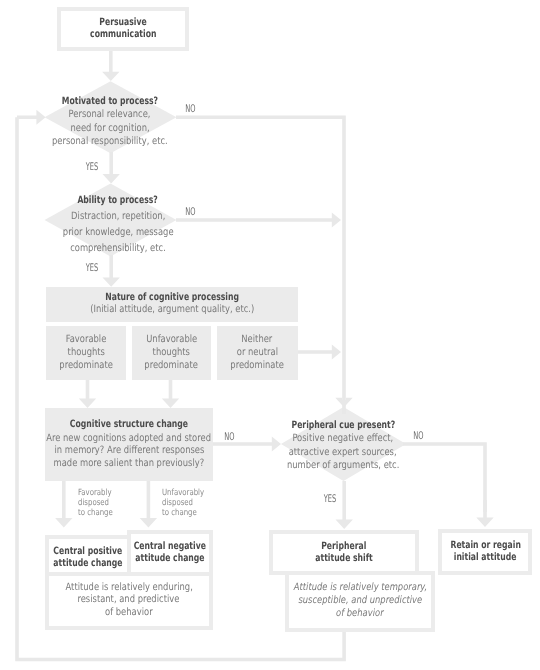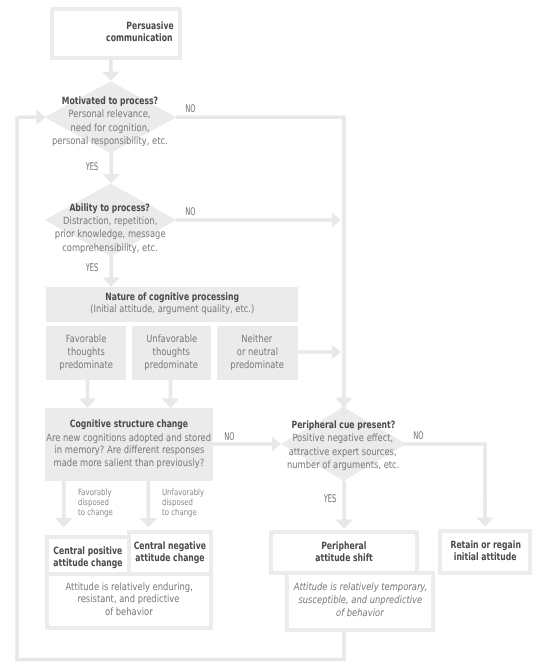--- a/index.html
+++ b/index.html
@@ -42,31 +42,31 @@
 <path d="M168.7,379 L172.3,379 L172.3,398.5 L179.2,398.5 L170.5,407.9 L161.8,398.5 L168.7,398.5 Z" fill="#e8e8e8"></path>
 <path d="M212.7,442.2 L271.8,442.2 L271.8,436.5 L281,444 L271.8,451.5 L271.8,445.8 L212.7,445.8 Z" fill="#e8e8e8"></path>
 <path d="M62.0,481 L65.6,481 L65.6,518.1 L72.5,518.1 L63.8,527.5 L55.099999999999994,518.1 L62.0,518.1 Z" fill="#e8e8e8"></path>
 <path d="M146.6,481 L150.20000000000002,481 L150.20000000000002,518.1 L157.1,518.1 L148.4,527.5 L139.70000000000002,518.1 L146.6,518.1 Z" fill="#e8e8e8"></path>
 <path d="M342.4,481 L346.0,481 L346.0,519.6 L352.9,519.6 L344.2,529 L335.5,519.6 L342.4,519.6 Z" fill="#e8e8e8"></path>
 <path d="M403,444 L485,444 L485,512" fill="none" stroke="#e8e8e8" stroke-width="3.6"></path>
 <path d="M483.2,500 L486.8,500 L486.8,517.6 L493.7,517.6 L485,527 L476.3,517.6 L483.2,517.6 Z" fill="#e8e8e8"></path>
 <path d="M344.1,631 L344.1,659.5 L17,659.5 L17,117.2" fill="none" stroke="#e8e8e8" stroke-width="3.6"></path>
 <path d="M17,115.4 L36.400000000000006,115.4 L36.400000000000006,109.7 L45.6,117.2 L36.400000000000006,124.7 L36.400000000000006,119.0 L17,119.0 Z" fill="#e8e8e8"></path>
 </svg>
-    <div class="node obox" style="left:50px;top:6.8px;width:132.1px;height:53px;align-items:flex-end;">
+    <div class="node obox" style="left:57px;top:6.8px;width:132.1px;height:44px;">
       <span class="ln hd" style="font-size:10.15px;line-height:12.3px;">Persuasive</span>
       <span class="ln hd" style="font-size:10.15px;line-height:12.3px;">communication</span>
     </div>
 <div class="node " style="left:44px;top:82px;width:132px;height:70px;justify-content:center;padding-top:10px;">
       <span class="ln hd" style="font-size:10.15px;line-height:12.4px;">Motivated to process?</span>
       <span class="ln bd" style="font-size:10.15px;line-height:13.3px;">Personal relevance,</span>
       <span class="ln bd" style="font-size:10.15px;line-height:13.3px;">need for cognition,</span>
       <span class="ln bd" style="font-size:10.15px;line-height:13.3px;">personal responsibility, etc.</span>
     </div>
-<div class="node " style="left:44px;top:185px;width:132px;height:70px;justify-content:flex-end;padding-top:10px;">
+<div class="node " style="left:52px;top:185px;width:132px;height:70px;justify-content:space-between;padding-top:10px;">
       <span class="ln hd" style="font-size:10.15px;line-height:12.4px;">Ability to process?</span>
       <span class="ln bd" style="font-size:10.15px;line-height:13.3px;">Distraction, repetition,</span>
       <span class="ln bd" style="font-size:10.15px;line-height:13.3px;">prior knowledge, message</span>
       <span class="ln bd" style="font-size:10.15px;line-height:13.3px;">comprehensibility, etc.</span>
     </div>
 <div class="node gbox" style="left:46px;top:286.7px;width:251.5px;height:35px;">
       <span class="ln hd" style="font-size:10.15px;line-height:12.4px;">Nature of cognitive processing</span>
       <span class="ln bd" style="font-size:10.15px;line-height:12.4px;">(Initial attitude, argument quality, etc.)</span>
     </div>
 <div class="node gbox" style="left:46px;top:326.3px;width:79.7px;height:54px;">

